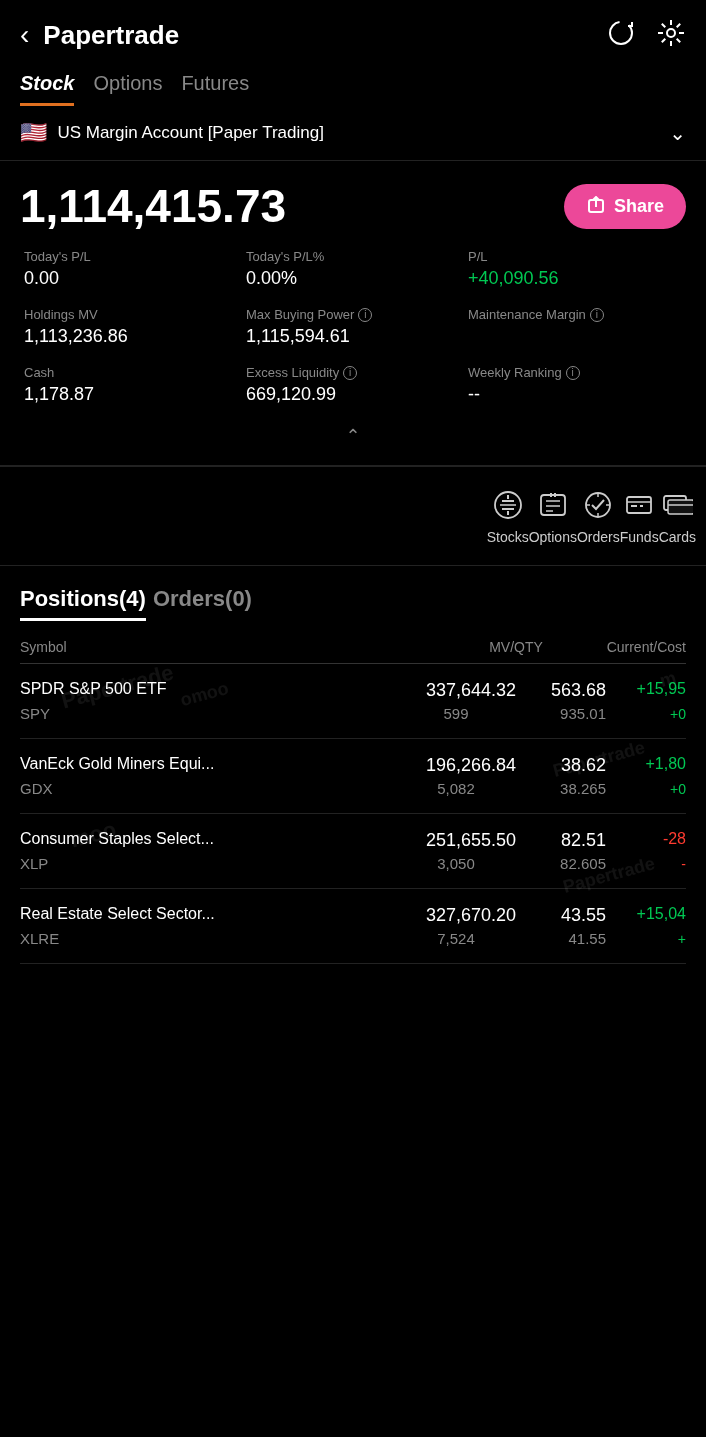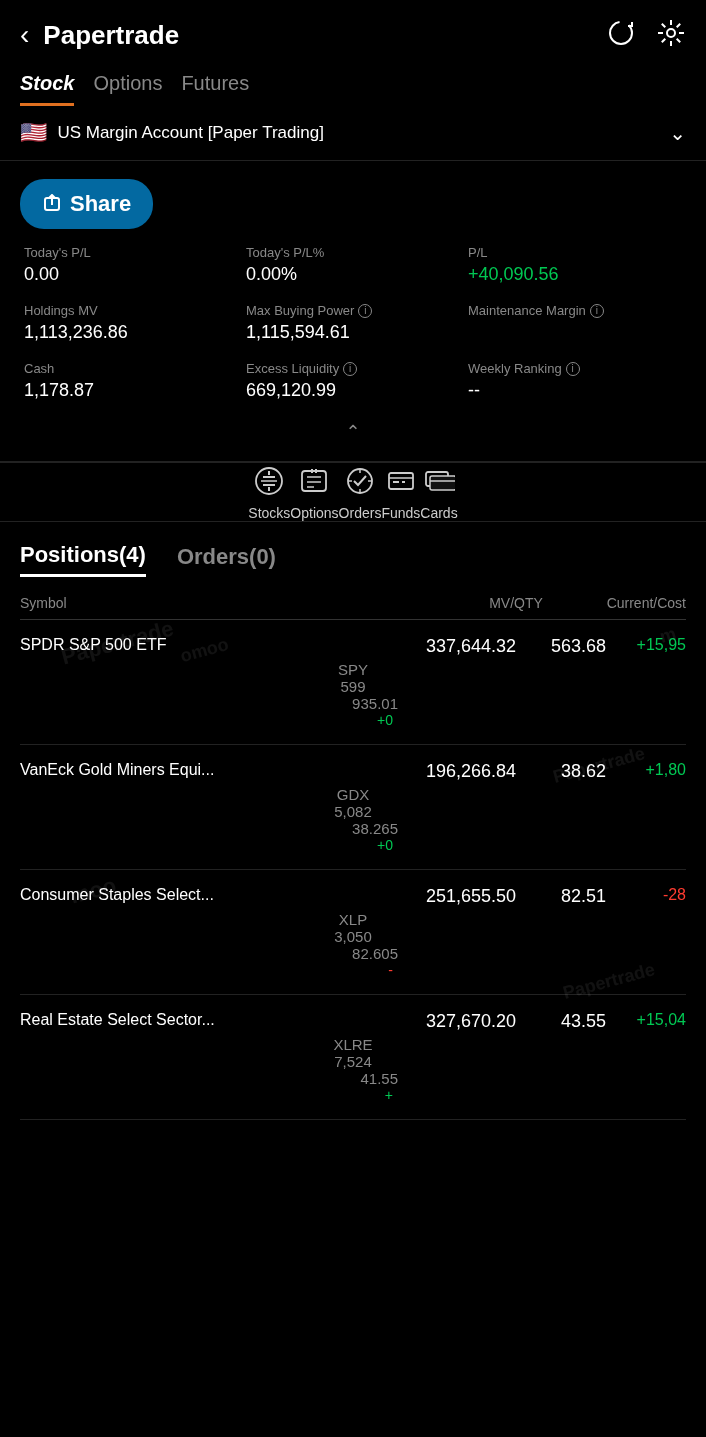--- a/index.html
+++ b/index.html
@@ -85,25 +85,25 @@
       align-items: center;
       justify-content: space-between;
       margin-bottom: 16px;
     }
     .portfolio-value {
       font-size: 46px;
       font-weight: 700;
       color: #fff;
     }
     .share-btn {
-      background: #0369a1;
+      background: #ec4899;
       border: none;
       border-radius: 24px;
       color: #fff;
-      font-size: 22px;
+      font-size: 18px;
       font-weight: 700;
       padding: 12px 22px;
       display: flex;
       align-items: center;
       gap: 8px;
       cursor: pointer;
       white-space: nowrap;
     }
 
     
@@ -151,23 +151,23 @@
       background: none;
       border: none;
       color: #888;
       font-size: 18px;
       cursor: pointer;
     }
 
     
     .bottom-nav {
       display: flex;
-      justify-content: center;
-      align-items: center;
-      padding: 0 10px;
+      justify-content: flex-end;
+      align-items: center;
+      padding: 20px 10px;
       border-bottom: 1px solid #222;
       border-top: 1px solid #222;
       background: #000;
     }
     .nav-item {
       display: flex;
       flex-direction: column;
       align-items: center;
       gap: 6px;
       cursor: pointer;
@@ -190,23 +190,22 @@
       font-size: 14px;
       color: #ccc;
     }
 
     
     .positions-section {
       padding: 20px 20px 0 20px;
     }
     .positions-tabs {
       display: flex;
-      gap: 31px;
+      gap: 7px;
       margin-bottom: 6px;
-      align-items: center;
     }
     .pos-tab {
       font-size: 22px;
       font-weight: 700;
       color: #888;
       cursor: pointer;
       padding-bottom: 6px;
     }
     .pos-tab.active {
       color: #fff;
@@ -277,21 +276,20 @@
       width: 80px;
       text-align: right;
       overflow: hidden;
     }
     .pos-pnl.green { color: #00c853; }
     .pos-pnl.red { color: #ff3b30; }
     .pos-row-bottom {
       display: flex;
       justify-content: space-between;
       align-items: center;
-      flex-direction: column;
     }
     .pos-ticker {
       font-size: 15px;
       color: #888;
       flex: 1;
     }
     .pos-qty {
       font-size: 15px;
       color: #888;
       width: 120px;
@@ -362,20 +360,21 @@
 <div class="account-bar">
   <div class="account-left">
     <span class="flag">🇺🇸</span>
     <span>US Margin Account [Paper Trading]</span>
   </div>
   <span style="font-size:20px;color:#fff;">⌄</span>
 </div>
 
 <div class="portfolio-section">
   <div class="portfolio-row">
+    <span class="portfolio-value">1,114,415.73</span>
     <button class="share-btn">
       <svg width="20" height="20" viewBox="0 0 20 20" fill="none" stroke="#fff" stroke-width="2" style="display:inline;">
         <rect x="3" y="4" width="14" height="12" rx="2"></rect>
         <polyline points="7,4 10,1 13,4"></polyline>
         <line x1="10" y1="1" x2="10" y2="11"></line>
       </svg>
       <span>Share</span>
     </button>
   </div>
 

